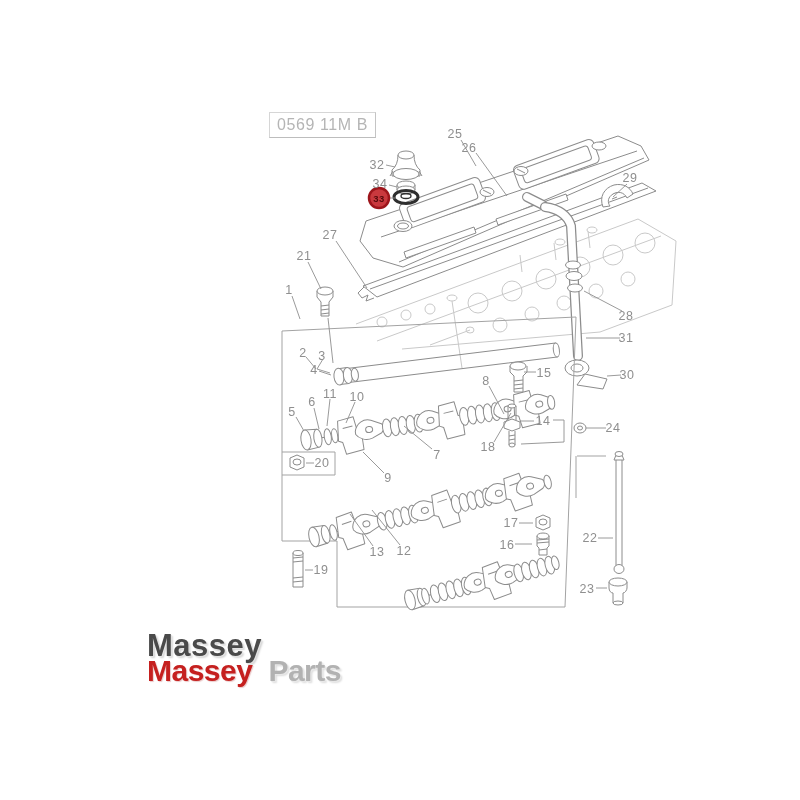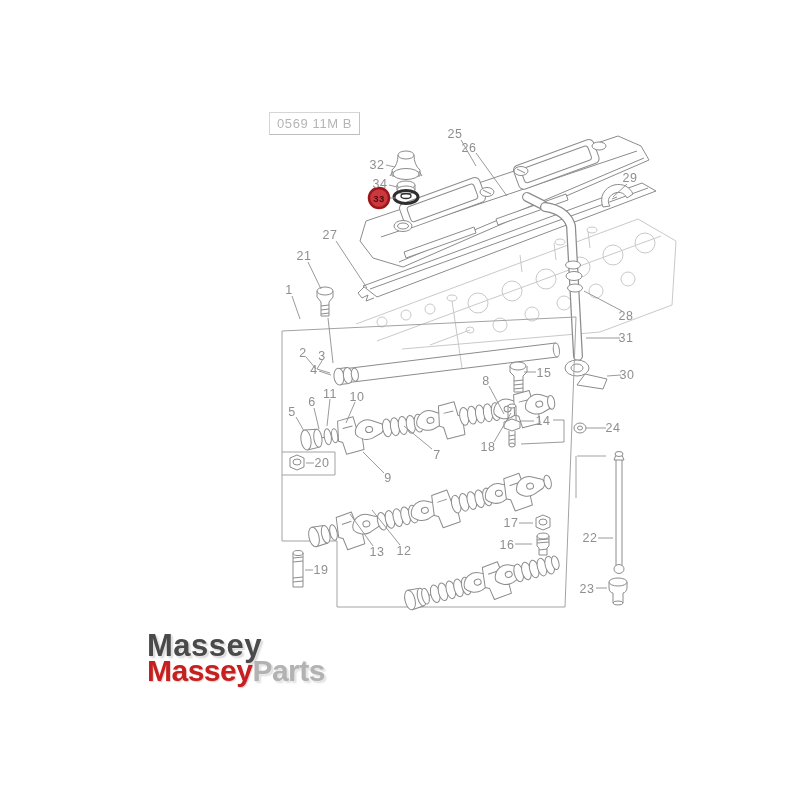--- a/index.html
+++ b/index.html
@@ -19,29 +19,29 @@
 
   
   .co-t{font:12.5px "Liberation Sans",sans-serif;fill:var(--c-label,#8f8f8f);
         text-anchor:middle;dominant-baseline:central;letter-spacing:.5px;}
   .co-t.hl{font:bold 9.5px "Liberation Sans",sans-serif;fill:var(--c-highlight_text,#55090b);}
   .hl-circle{fill:var(--c-highlight,#c9393e);stroke:var(--c-highlight_ring,#9d151b);stroke-width:2.5;}
 
   
   .refbox{position:absolute;left:269px;top:112px;padding:3px 7px;
           border:1px solid #d6d6d6;border-bottom-color:#bdbdbd;border-right-color:#c4c4c4;
-          color:#b5b5b5;font-size:13px;letter-spacing:.6px;background:#fff;}
+          color:#b5b5b5;font-size:16px;letter-spacing:.6px;background:#fff;}
 
   
   .logo{position:absolute;left:147px;top:630px;line-height:1;font-weight:bold;}
   .logo-massey{font-size:31px;color:var(--c-brand_dark,#4a4a4a);letter-spacing:.5px;
                text-shadow:1px 1px 0 #e3e3e3,2px 2px 2px #d2d2d2;}
   .logo-line2{margin-top:-5px;font-size:30px;letter-spacing:-.5px;}
   .logo-tractor{color:var(--c-brand_red,#c5201f);text-shadow:1px 1px 1px #e9c9c9;}
-  .logo-parts{color:var(--c-brand_gray,#b2b2b2);text-shadow:1px 1px 0 #e8e8e8,2px 2px 2px #dcdcdc;}
+  .logo-parts{color:var(--c-brand_gray,#b2b2b2);text-shadow:1px 1px 0 #e8e8e8,2px 2px 2px #dcdcdc;margin-left:16px;}
 </style>
 </head>
 <body>
 
 <div class="stage">
 
 <svg width="800" height="800" viewBox="0 0 800 800">
   <defs>
     <g id="coil" fill="#fff" stroke="#8c8c8c" stroke-width="1">
       <ellipse cx="0" cy="0" rx="4.5" ry="9"></ellipse>

